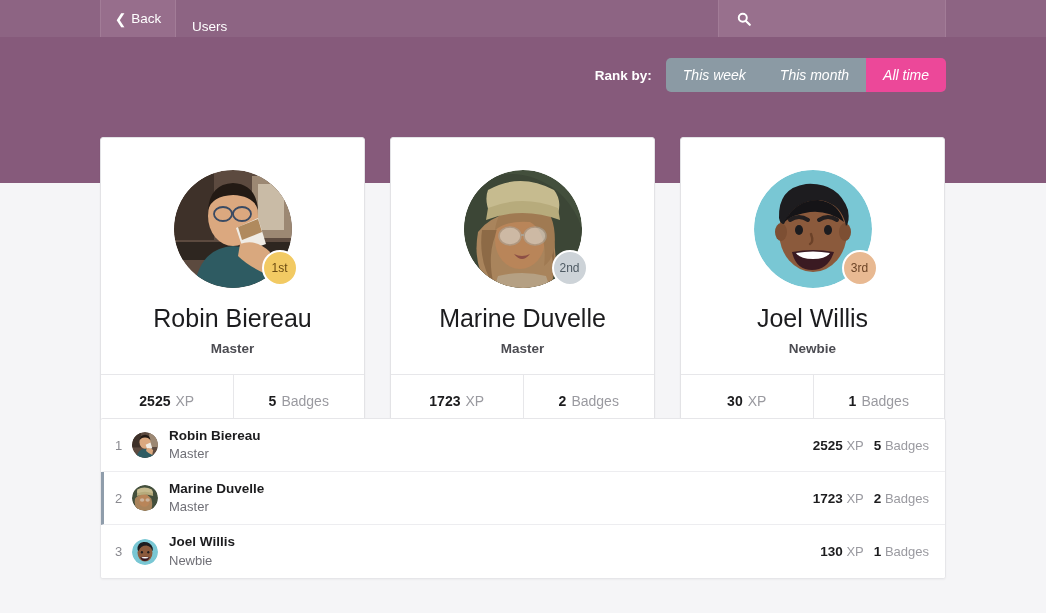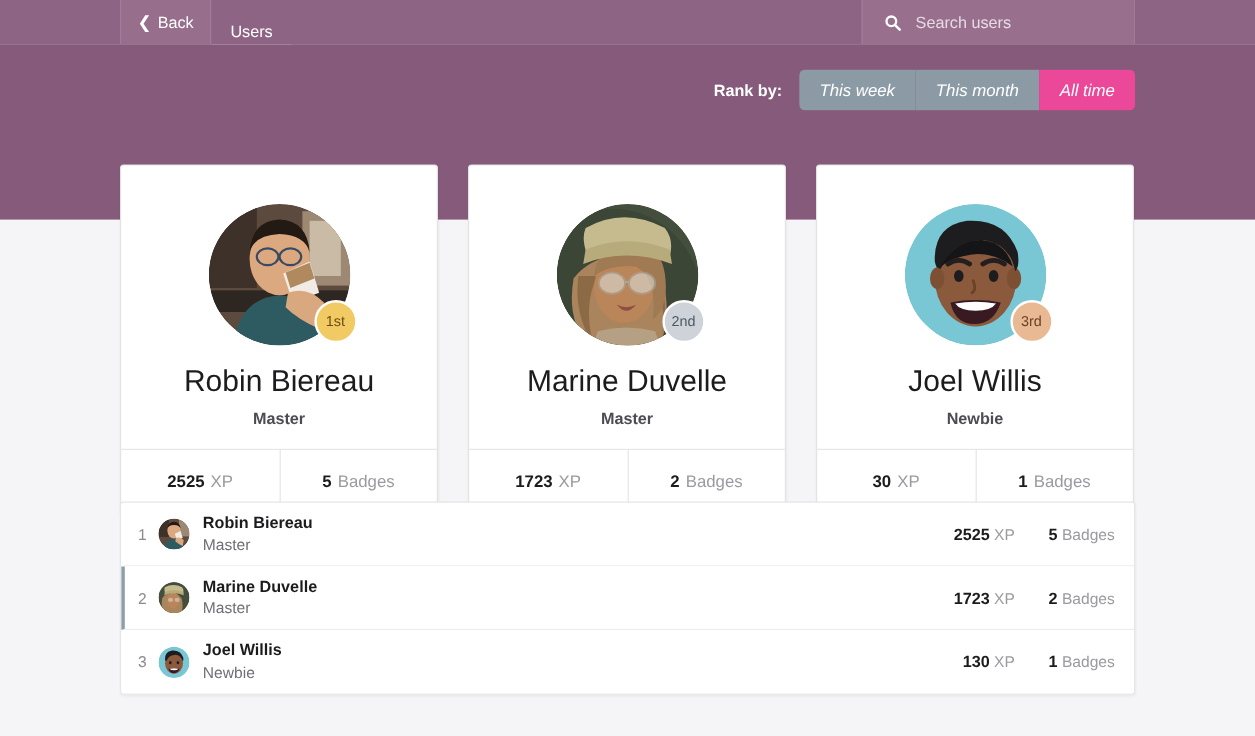--- a/index.html
+++ b/index.html
@@ -278,21 +278,21 @@
     font-weight: bold;
     line-height: 1.45;
   }
   .row-role {
     font-size: 13px;
     color: #6f6f76;
     line-height: 1.45;
   }
   .row-stats {
     display: flex;
-    gap: 28px;
+    gap: 10px;
     flex: 0 0 auto;
     align-items: baseline;
   }
   .row-stat {
     font-size: 13px;
     color: #9a9aa0;
   }
   .row-stat b { color: #1c1c1e; font-weight: bold; font-size: 13.5px; }
 </style>
 </head>
@@ -312,21 +312,20 @@
       <span>Users</span>
     </div>
 
     <div class="topbar-spacer"></div>
 
     <div class="search-box">
       <svg class="search-icon" viewBox="0 0 16 16">
         <circle cx="6.6" cy="6.6" r="4.6" fill="none" stroke="#ffffff" stroke-width="2.2"></circle>
         <line x1="10.2" y1="10.2" x2="14.6" y2="14.6" stroke="#ffffff" stroke-width="2.4" stroke-linecap="round"></line>
       </svg>
-      <input class="search-input" type="text" placeholder="Search users" style="">
     </div>
 
     <div class="topbar-pad-right"></div>
   </div>
 
   <div class="hero">
     <div class="hero-inner">
 
       <div class="rank-wrap">
         <span class="rank-label">Rank by:</span>

